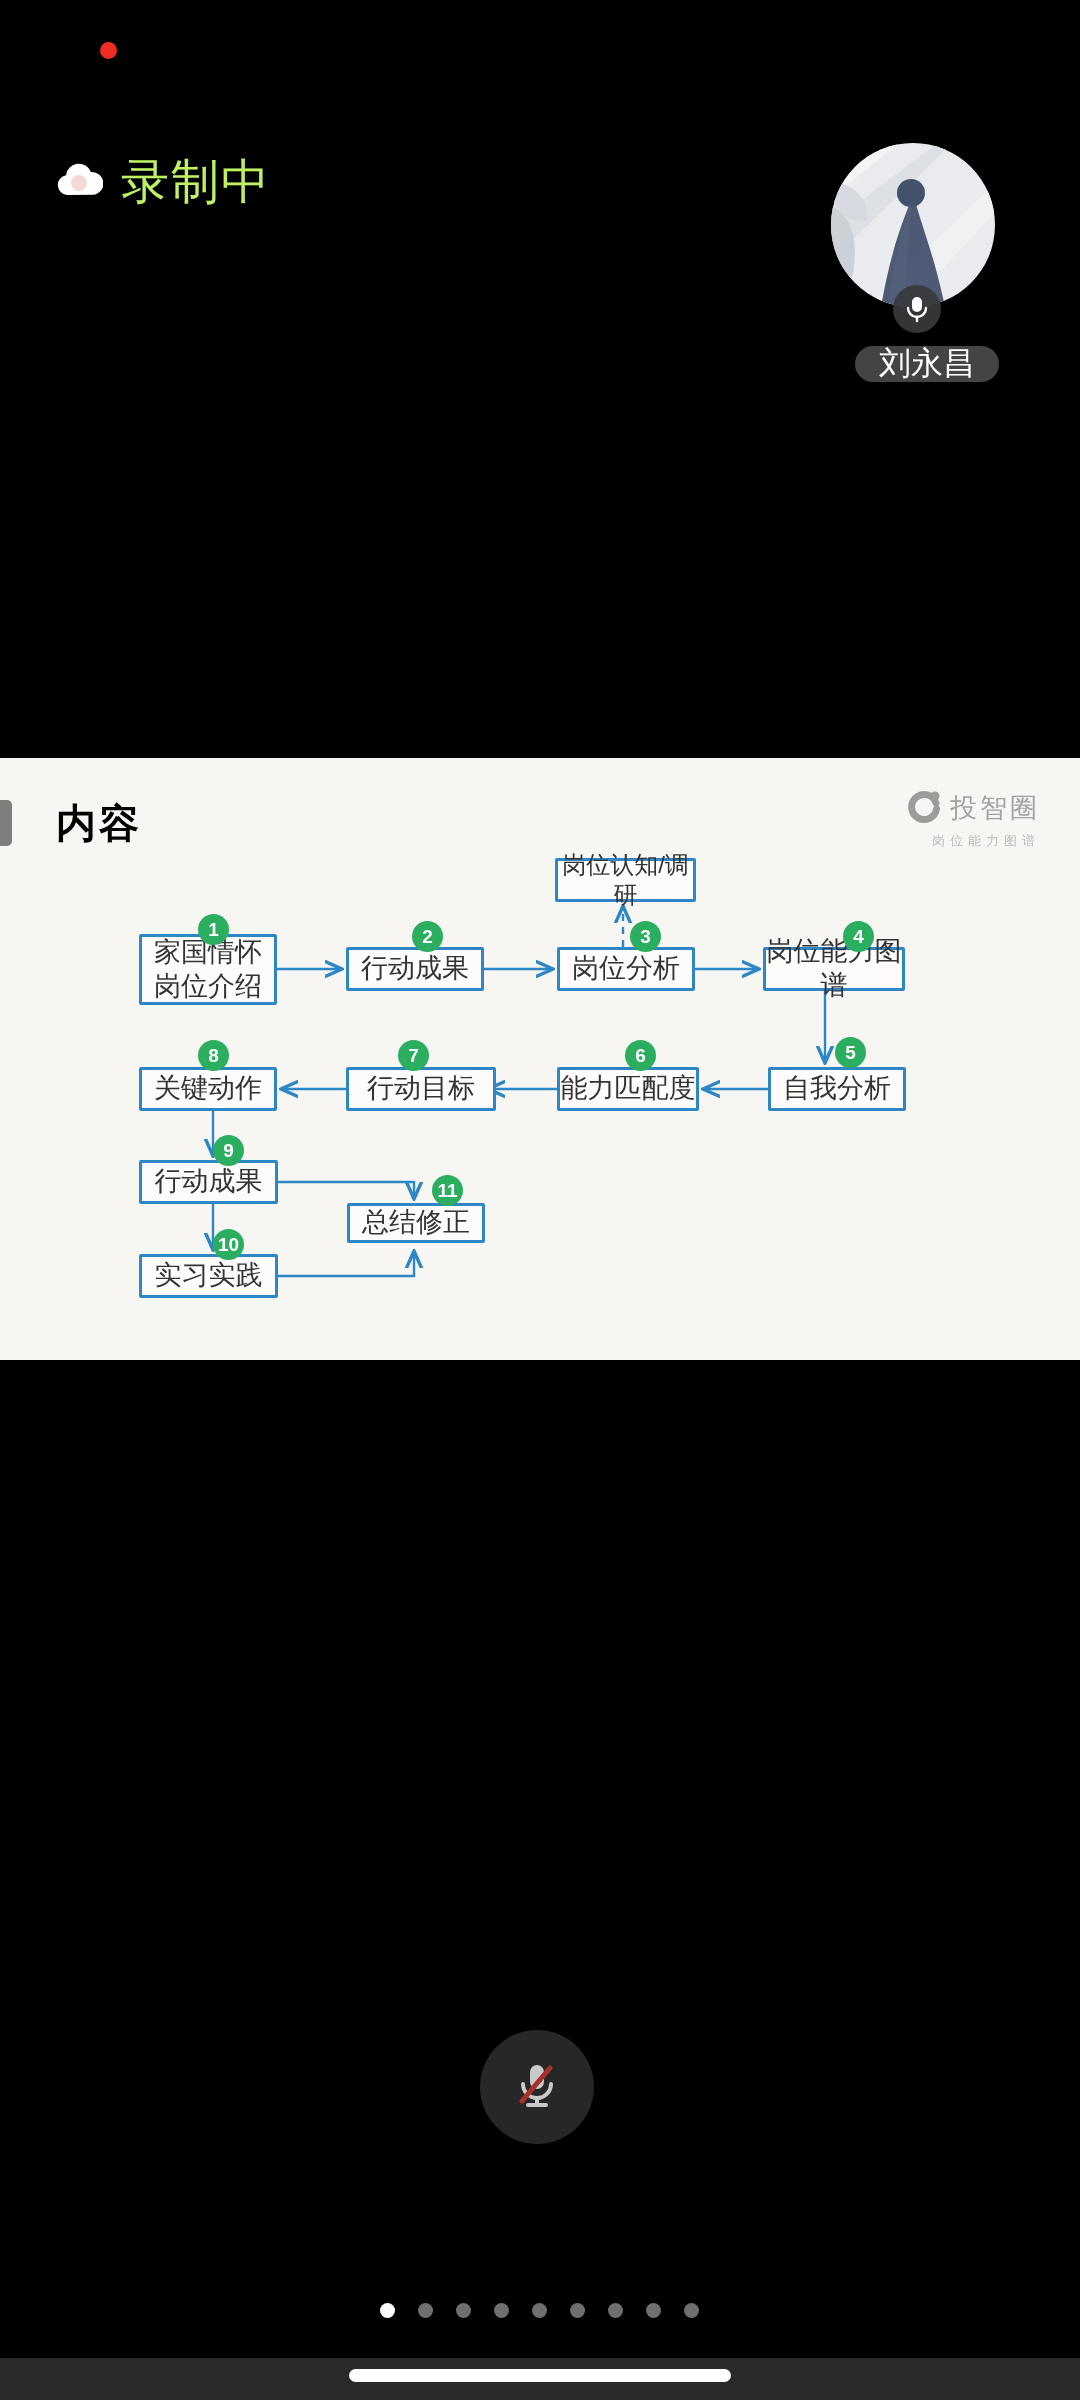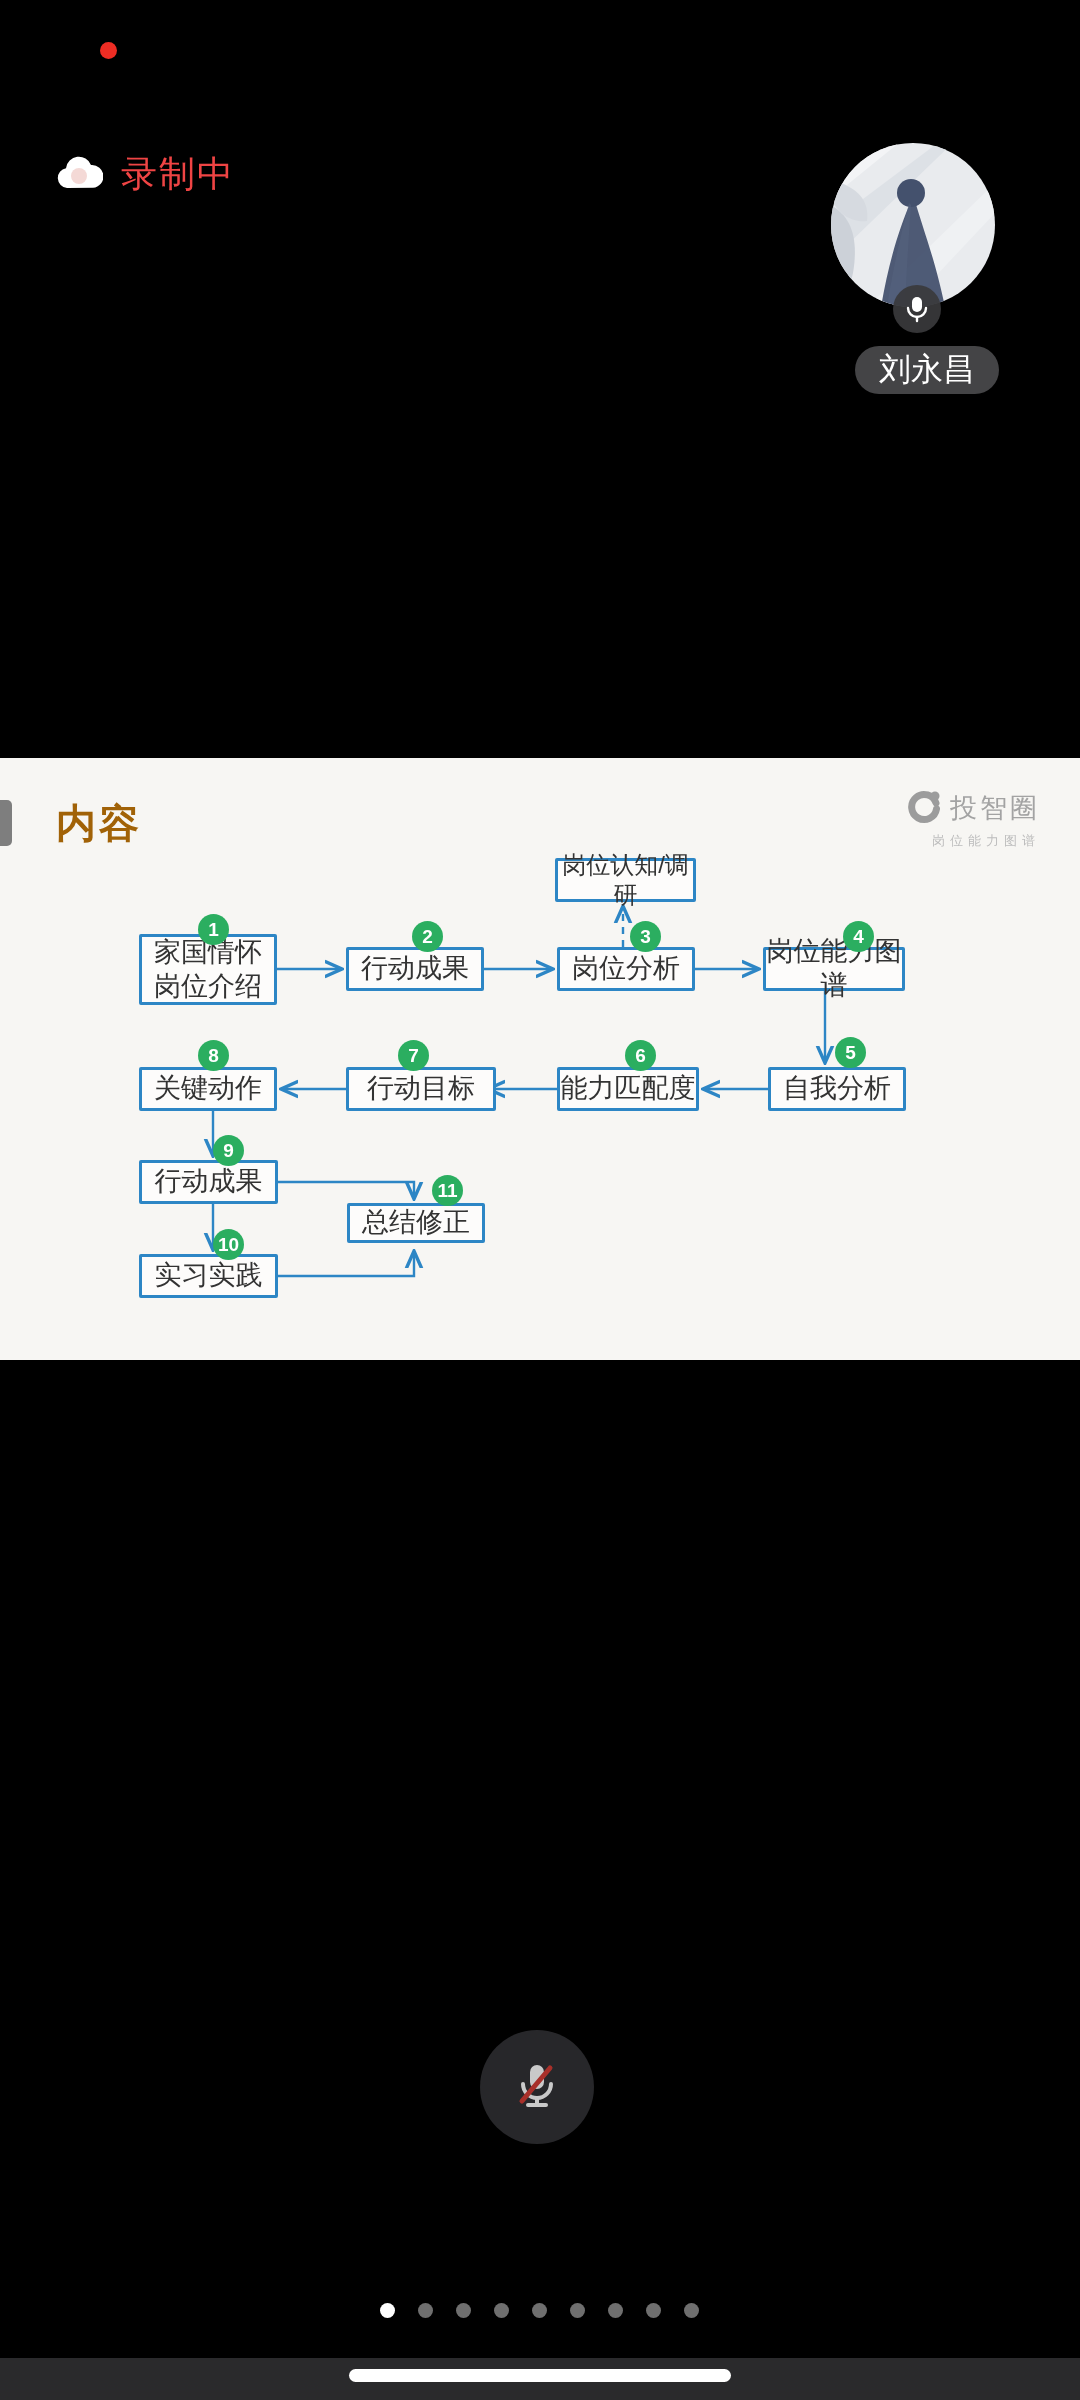--- a/index.html
+++ b/index.html
@@ -2,33 +2,33 @@
 <html><head>
 <meta charset="utf-8">
 <style>
   html,body{margin:0;padding:0;background:#000;}
   .screen{position:relative;width:1080px;height:2400px;background:#000;overflow:hidden;
           font-family:"Liberation Sans","DejaVu Sans",sans-serif;}
 
   
   .rec-dot{position:absolute;left:100px;top:42px;width:17px;height:17px;border-radius:50%;background:#ee2d24;}
   .rec-row{position:absolute;left:55px;top:150px;display:flex;align-items:center;gap:18px;}
-  .rec-label{color:#ef4444;font-size:36px;letter-spacing:2px;}
+  .rec-label{color:#bef264;font-size:48px;letter-spacing:2px;}
 
   
   .avatar{position:absolute;left:831px;top:143px;width:164px;height:164px;border-radius:50%;overflow:hidden;}
   .mic-overlay{position:absolute;left:893px;top:285px;width:48px;height:48px;border-radius:50%;
                background:rgba(58,58,60,.92);display:flex;align-items:center;justify-content:center;}
-  .name-tag{position:absolute;left:855px;top:346px;height:48px;padding:0 24px;border-radius:24px;
+  .name-tag{position:absolute;left:855px;top:346px;height:36px;padding:0 24px;border-radius:24px;
             background:rgba(74,74,76,.92);color:#fff;font-size:32px;display:flex;align-items:center;}
 
   
   .slide{position:absolute;left:0;top:758px;width:1080px;height:602px;background:#f7f6f3;}
   .title-bar{position:absolute;left:-6px;top:42px;width:18px;height:46px;border-radius:5px;background:#7e7e7e;}
-  .slide-title{position:absolute;left:56px;top:38px;font-size:40px;font-weight:bold;color:#a16207;letter-spacing:3px;}
+  .slide-title{position:absolute;left:56px;top:38px;font-size:40px;font-weight:bold;color:#000000;letter-spacing:3px;}
   .brand{position:absolute;right:40px;top:30px;text-align:right;}
   .brand-row{display:flex;align-items:center;gap:8px;justify-content:flex-end;}
   .brand-name{font-size:27px;color:#a3a3a3;letter-spacing:3px;}
   .brand-slogan{margin-top:4px;font-size:13px;color:#bdbdbd;letter-spacing:5px;}
 
   
   .fc{position:absolute;inset:0;}
   .fc svg.wires{position:absolute;left:0;top:0;}
   .fc-box{position:absolute;background:#fdfcfb;border:3px solid #2d86c5;border-radius:2px;
           display:flex;align-items:center;justify-content:center;text-align:center;

